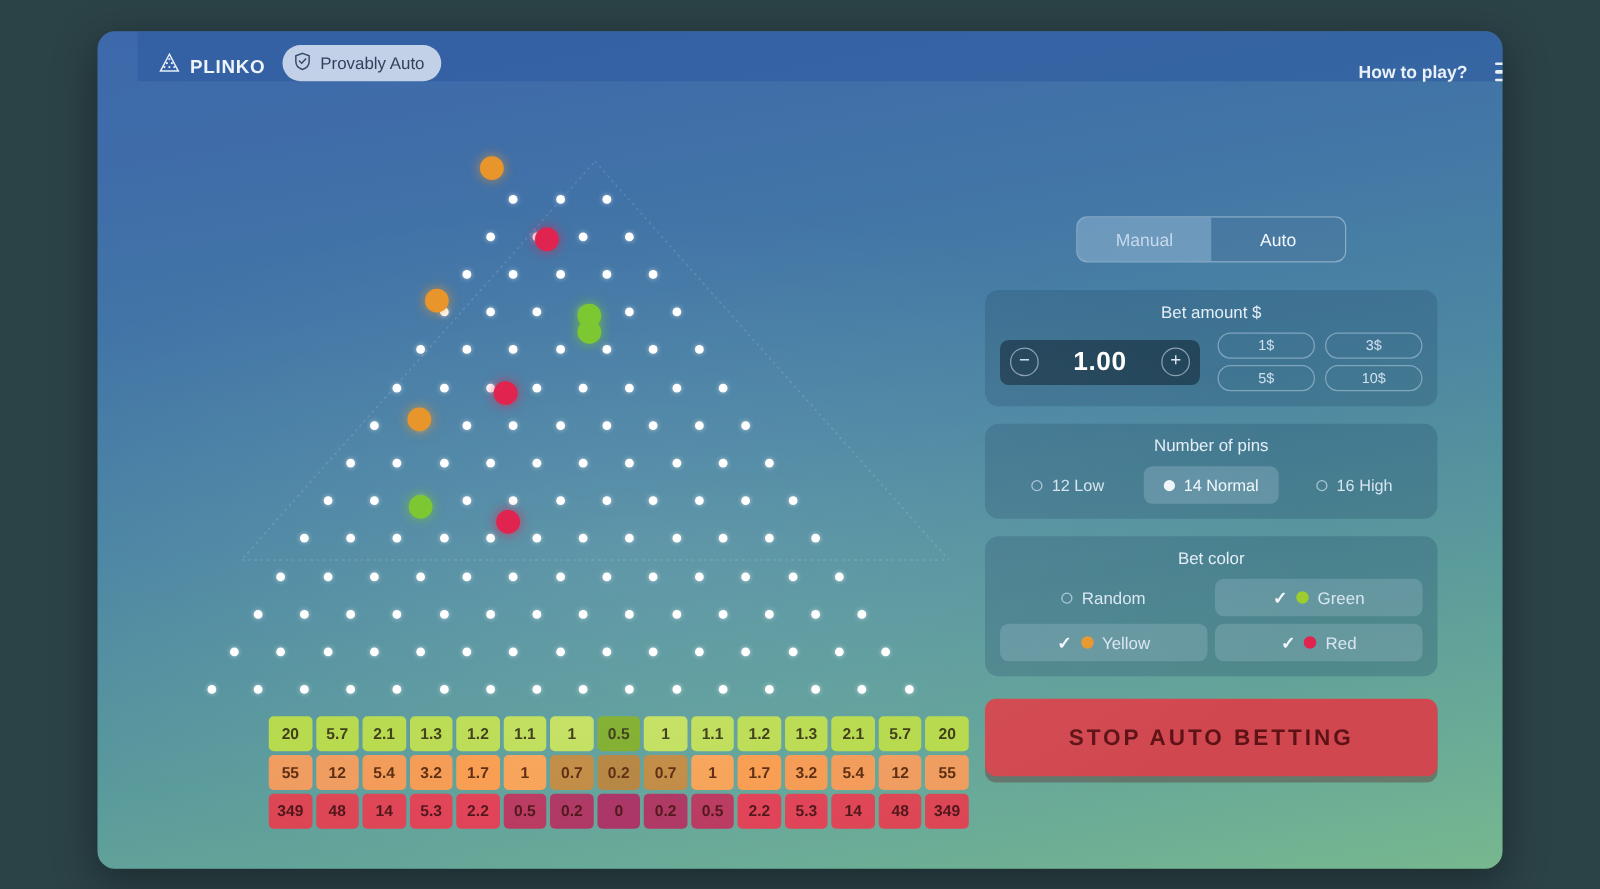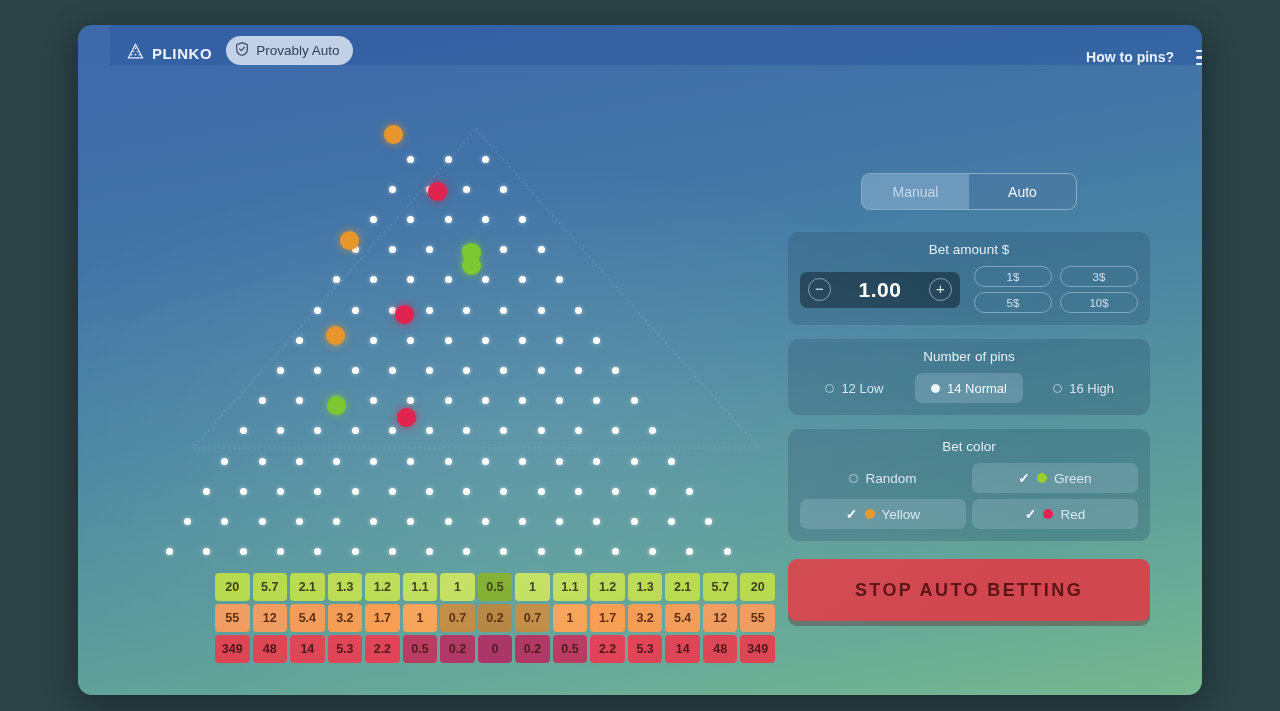--- a/index.html
+++ b/index.html
@@ -358,21 +358,21 @@
         <svg width="16" height="16" viewBox="0 0 24 24">
           <path d="M12 2.5 L20 5.5 V12 C20 17 16.3 20.6 12 21.8 C7.7 20.6 4 17 4 12 V5.5 Z" fill="none" stroke="#3b4a66" stroke-width="1.8"></path>
           <path d="M8.3 11.8 L11 14.4 L15.8 9.2" fill="none" stroke="#3b4a66" stroke-width="1.8" stroke-linecap="round" stroke-linejoin="round"></path>
         </svg>
       </span>
       <span>Provably Auto</span>
     </div>
 
     <div class="spacer"></div>
 
-    <div class="howto">How to pins?</div>
+    <div class="howto">How to play?</div>
     <div class="burger">
       <i></i>
       <i></i>
       <i></i>
     </div>
   </div>
 
   <div id="board">
 
     <svg id="guide-triangle" viewBox="0 0 584 335" preserveAspectRatio="none">

